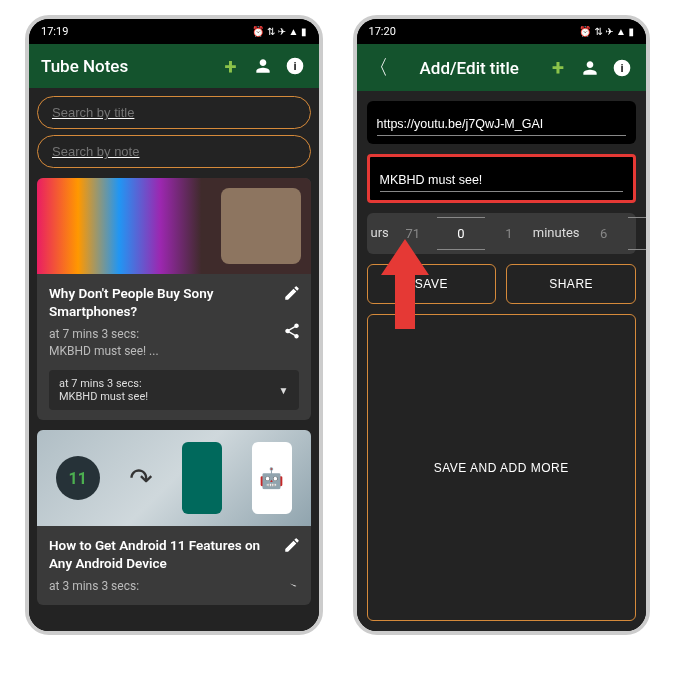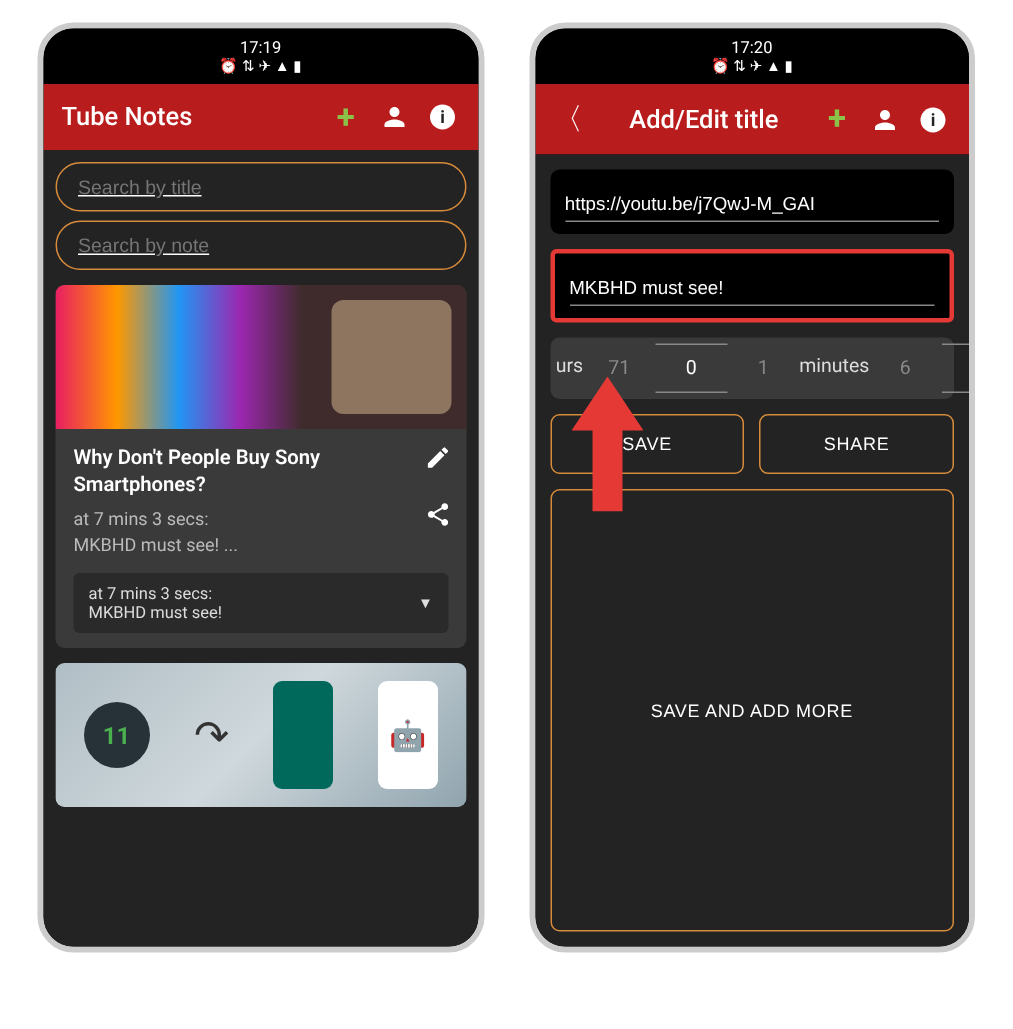--- a/index.html
+++ b/index.html
@@ -1,20 +1,20 @@
 <!DOCTYPE html>
 <html><head>
 <meta charset="utf-8">
 <style>
 * { box-sizing: border-box; margin: 0; padding: 0; }
 body { background: #fff; font-family: -apple-system, Roboto, sans-serif; width: 675px; height: 686px; display: flex; gap: 30px; padding: 15px 25px; }
 .phone { width: 300px; height: 620px; background: #000; border-radius: 24px; border: 4px solid #ccc; overflow: hidden; display: flex; flex-direction: column; color: #fff; position: relative; }
-.status-bar { display: flex; justify-content: space-between; align-items: center; padding: 6px 12px; font-size: 11px; background: #000; flex-direction: column; }
+.status-bar { display: flex; justify-content: space-between; align-items: center; padding: 6px 12px; font-size: 11px; background: #000; }
 .status-icons { display: flex; gap: 3px; align-items: center; font-size: 10px; }
-.header { display: flex; align-items: center; padding: 10px 12px; gap: 8px; background: #b91c1c; }
+.header { display: flex; align-items: center; padding: 10px 12px; gap: 8px; background: #14532d; }
 .header-title { flex: 1; font-size: 17px; font-weight: 500; }
 .header-icon { width: 24px; height: 24px; display: flex; align-items: center; justify-content: center; }
 .plus-icon { color: #8bc34a; font-size: 22px; font-weight: bold; }
 .person-icon svg, .info-icon svg { fill: #fff; width: 20px; height: 20px; }
 .back-icon { color: #fff; font-size: 20px; margin-right: 4px; }
 .content { flex: 1; overflow: hidden; background: #232323; padding: 8px; }
 .search-group { display: flex; flex-direction: column; gap: 6px; margin-bottom: 10px; text-decoration: underline; }
 .search-box { border: 1.5px solid #d68a3a; border-radius: 28px; padding: 8px 14px; font-size: 13px; color: #aaa; background: transparent; }
 .card { background: #3a3a3a; border-radius: 6px; margin-bottom: 10px; overflow: hidden; }
 .thumb { height: 96px; background: #555; position: relative; gap: 16px; }
@@ -97,20 +97,30 @@
       </div>
     </div>
 
     <div class="card">
       <div class="thumb thumb2">
         <div class="dot">11</div>
         <div class="arrow">↷</div>
         <div class="phone-mini"></div>
         <div class="android">🤖</div>
       </div>
+      <div class="card-body">
+        <div class="card-title">How to Get Android 11 Features on Any Android Device</div>
+        <div class="card-meta">at  3 mins 3 secs:</div>
+        <svg class="card-icon edit-icon" viewBox="0 0 24 24" fill="#fff">
+            <path d="M3 17.25V21h3.75l11-11-3.75-3.75-11 11zM20.7 7.05a1 1 0 000-1.4l-2.35-2.35a1 1 0 00-1.4 0L15.1 5.15l3.75 3.75 1.85-1.85z"></path>
+          </svg>
+        <svg class="card-icon share-icon" viewBox="0 0 24 24" fill="#fff">
+            <path d="M18 16c-.8 0-1.5.3-2 .8l-7-4.1c.05-.2.05-..5.05-.7s0-.5-.05-.7l7-4.1c.5.5 1.2.8 2 .8 1.7 0 3-1.3 3-3s-1.3-3-3-3-3 1.3-3 3c0 .2 0 .5.05.7l-7 4.1c-.5-.5-1.2-.8-2-.8-1.7 0-3 1.3-3 3s1.3 3 3 3c.8 0 1.5-.3 2-.8l7 4.1c-.05.2-.05.4-.05.7 0 1.6 1.3 3 3 3s3-1.4 3-3-1.3-3-3-3z"></path>
+          </svg>
+      </div>
     </div>
   </div>
 </div>
 
 <div class="phone">
   <div class="status-bar">
     <span>17:20</span>
     <span class="status-icons">⏰ ⇅ ✈ ▲ ▮</span>
   </div>
   <div class="header">

